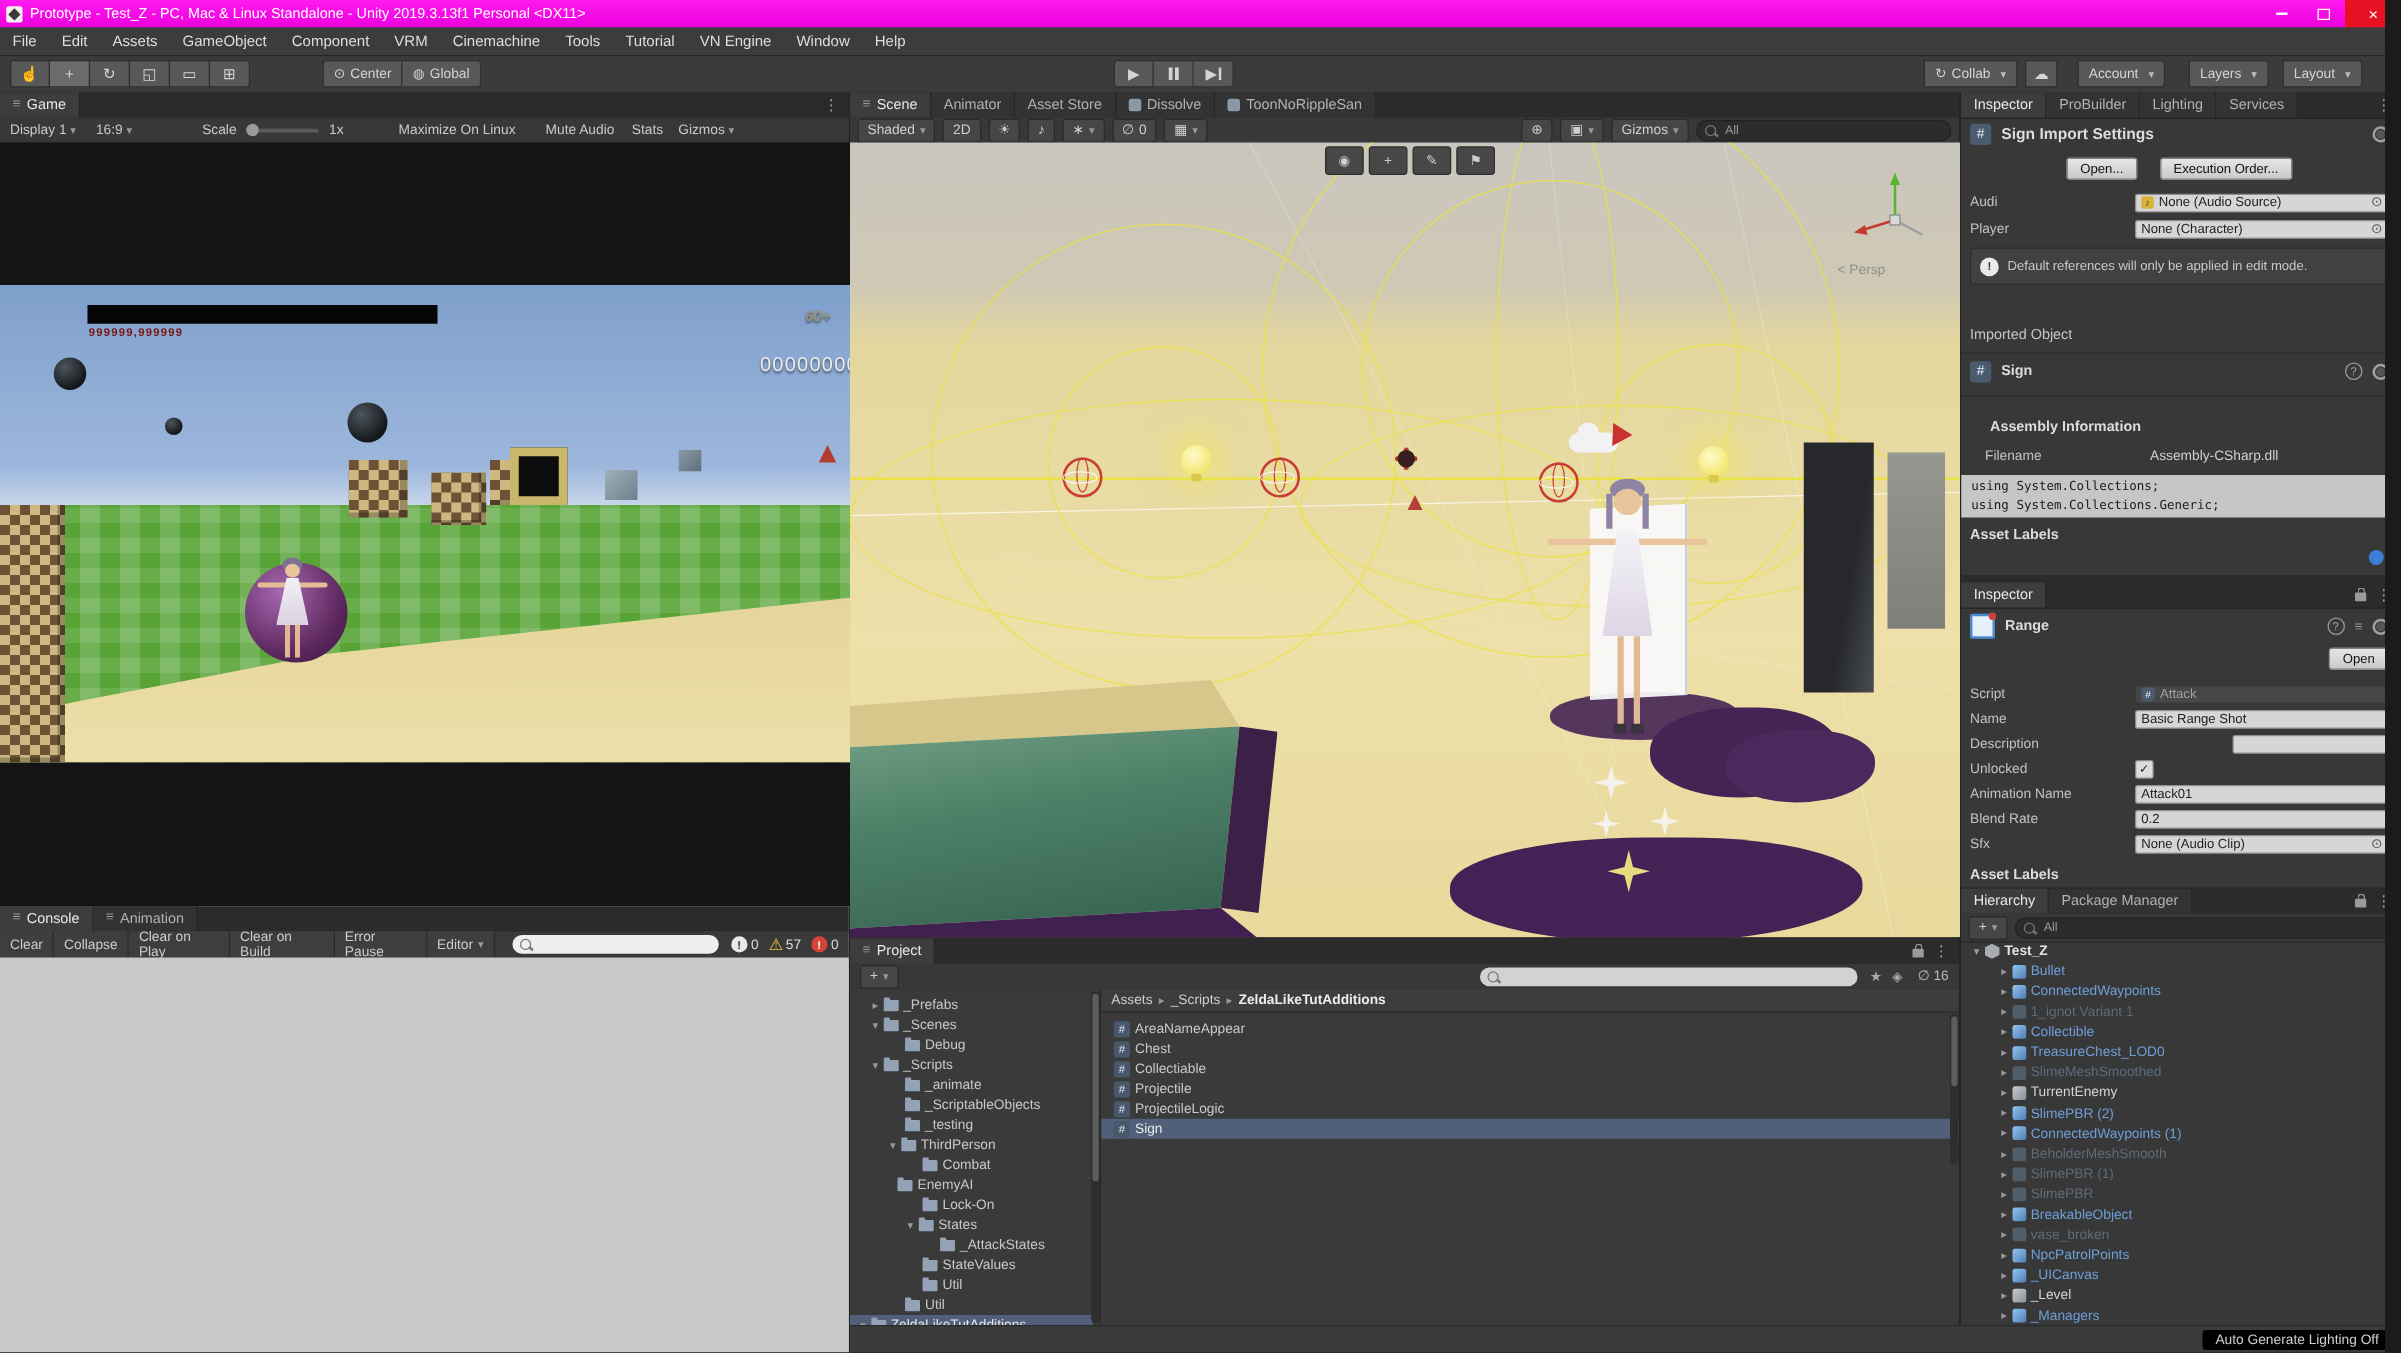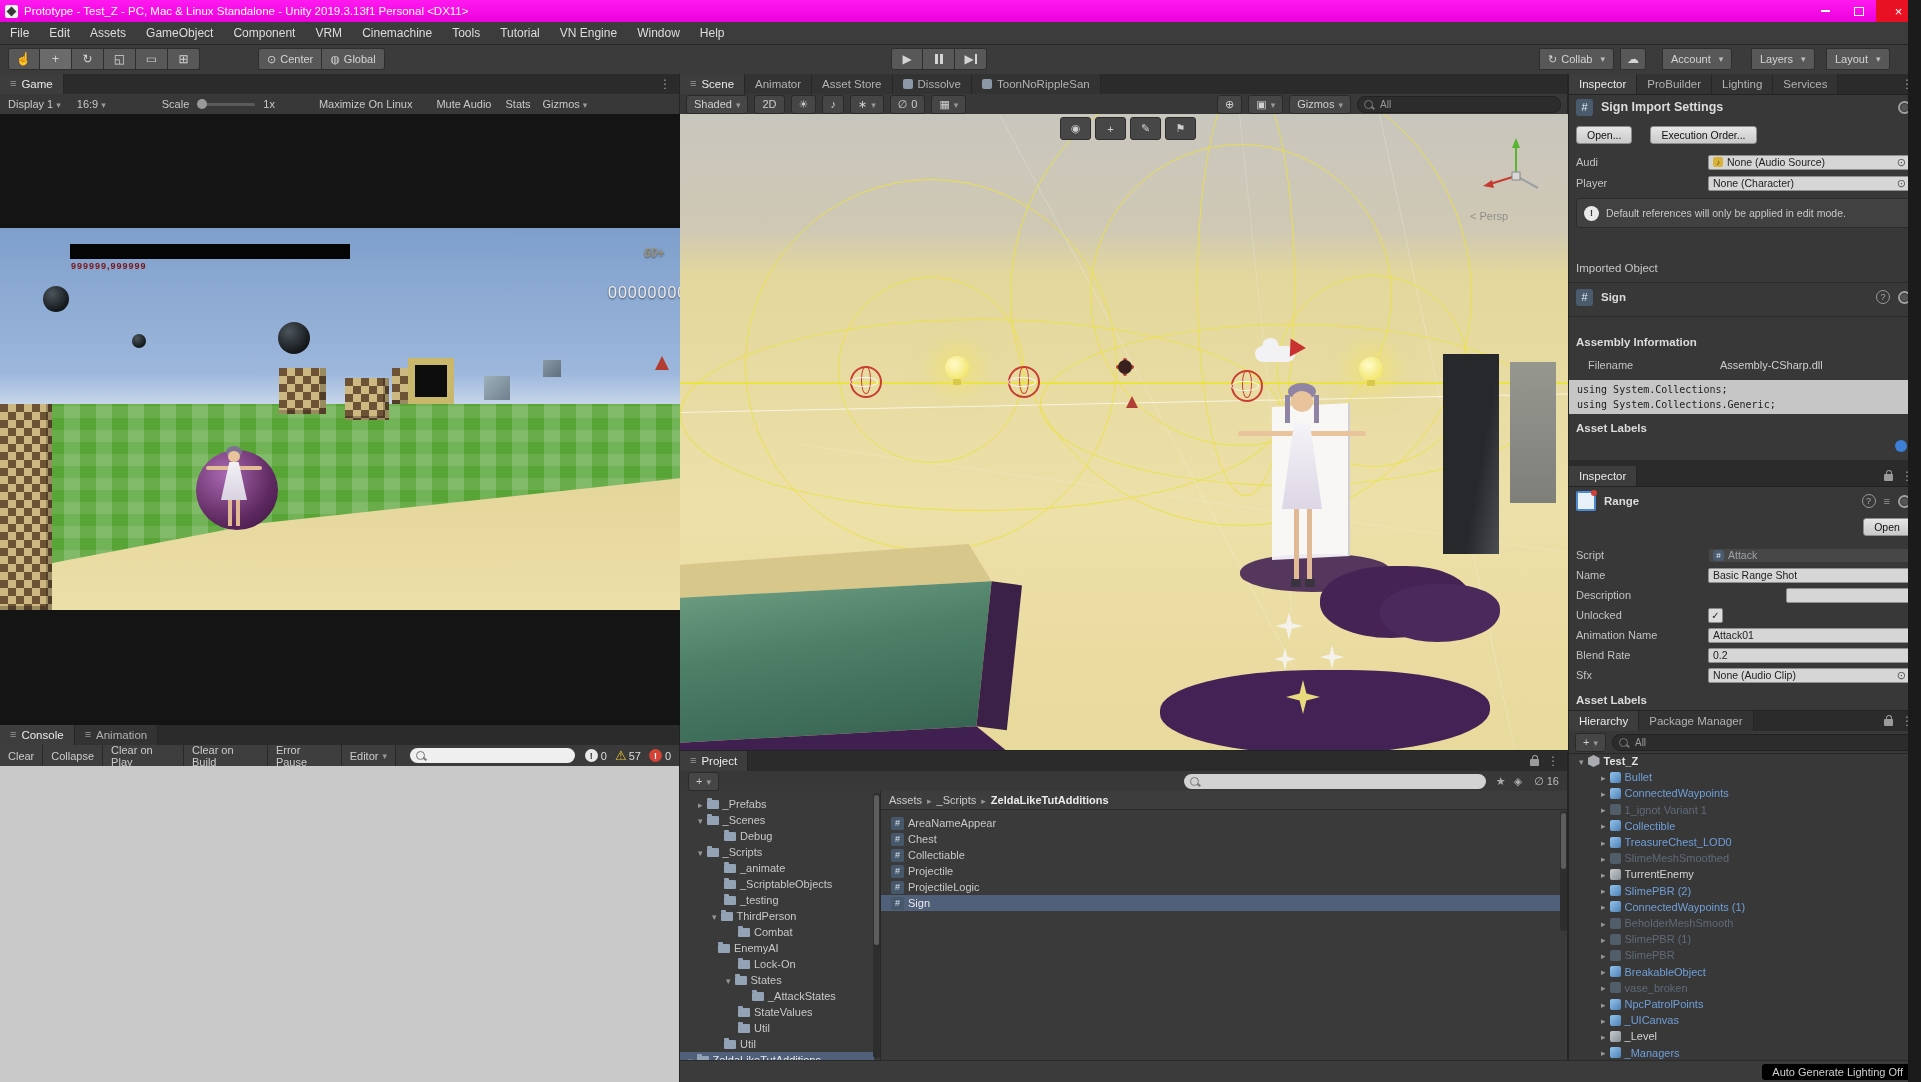--- a/index.html
+++ b/index.html
@@ -616,21 +616,21 @@
       <span class="strip-end">
           <span class="ic i-kebab"></span>
         </span>
     </div>
 
     <div class="insp-row" style="top:24px">
       <span class="script-badge">#</span>
       <span class="bold" style="margin-left:8px;font-size:12.5px">Sign Import Settings</span>
       <span style="margin-left:auto" class="gear-ico"></span>
     </div>
-    <div class="insp-row" style="top:52px;justify-content:flex-start;gap:18px">
+    <div class="insp-row" style="top:52px;justify-content:center;gap:18px">
       <span class="btn-light">Open...</span>
       <span class="btn-light">Execution Order...</span>
     </div>
     <div class="insp-row" style="top:79px">
       <span class="lbl">Audi</span>
       <span class="fld">
         <span class="audio-chip">♪</span>
         <span style="flex:1;overflow:hidden">None (Audio Source)</span>
         <span class="ic i-target"></span>
       </span>
@@ -650,21 +650,21 @@
     <div class="a" style="left:0;right:0;top:208px;height:1px;background:#2b2b2b"></div>
     <div class="insp-row" style="top:214px">
       <span class="script-badge">#</span>
       <span class="bold" style="margin-left:8px">Sign</span>
       <span style="margin-left:auto;display:flex;gap:8px;align-items:center">
         <span class="help-ico">?</span>
         <span class="gear-ico"></span>
       </span>
     </div>
     <div class="a" style="left:0;right:0;top:242px;height:1px;background:#2b2b2b"></div>
-    <div class="a bold" style="left:7px;top:262px">Assembly Information</div>
+    <div class="a bold" style="left:23px;top:262px">Assembly Information</div>
     <div class="insp-row" style="top:282px">
       <span class="lbl" style="padding-left:12px">Filename</span>
       <span style="font-size:11px;color:#cfcfcf">Assembly-CSharp.dll</span>
     </div>
     <div class="a" style="left:0;right:0;top:306px;height:34px;background:#c6c6c6;color:#1c1c1c;font-family:'DejaVu Sans Mono',monospace;font-size:10px;line-height:15px;padding:2px 8px;box-sizing:border-box">
       <div>using System.Collections;</div>
       <div>using System.Collections.Generic;</div>
       <div class="a" style="right:1px;top:2px;bottom:2px;width:5px;background:#9a9a9a;border-radius:2px"></div>
     </div>
     <div class="a bold" style="left:7px;top:348px">Asset Labels</div>

